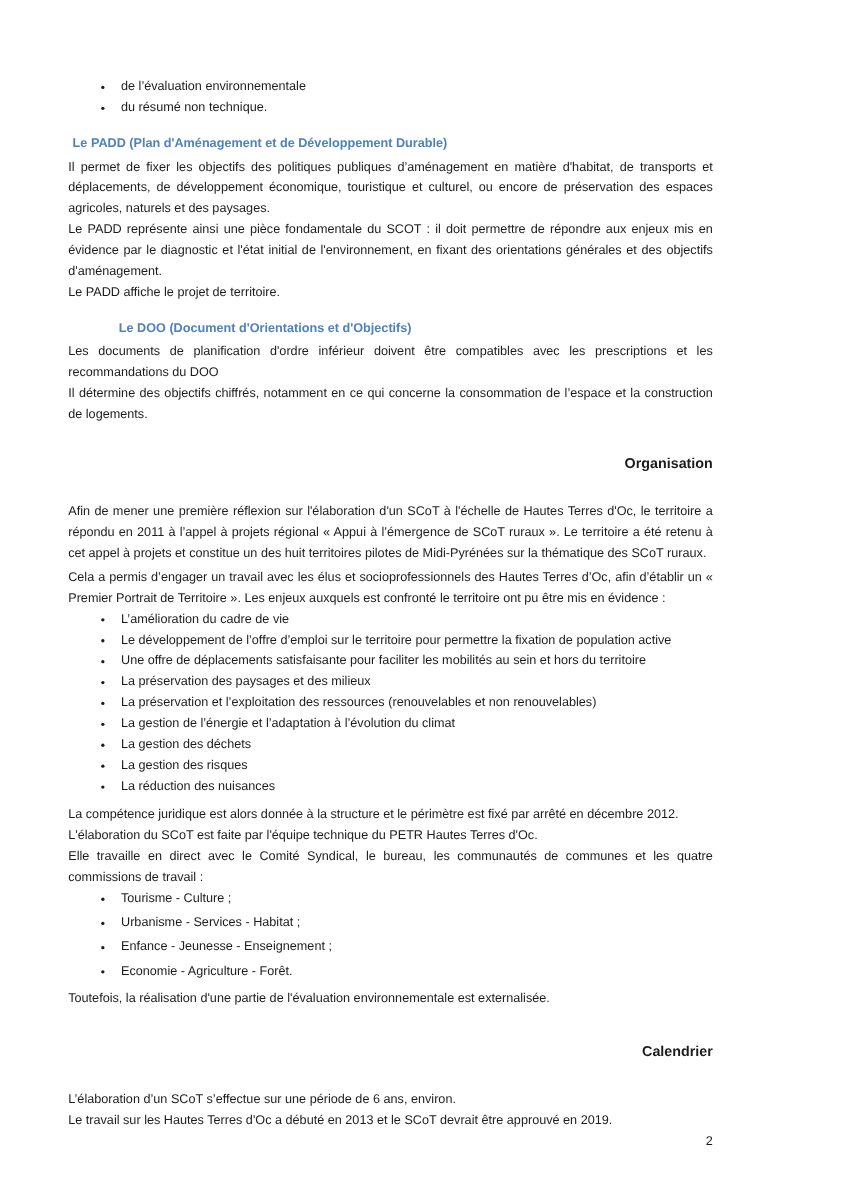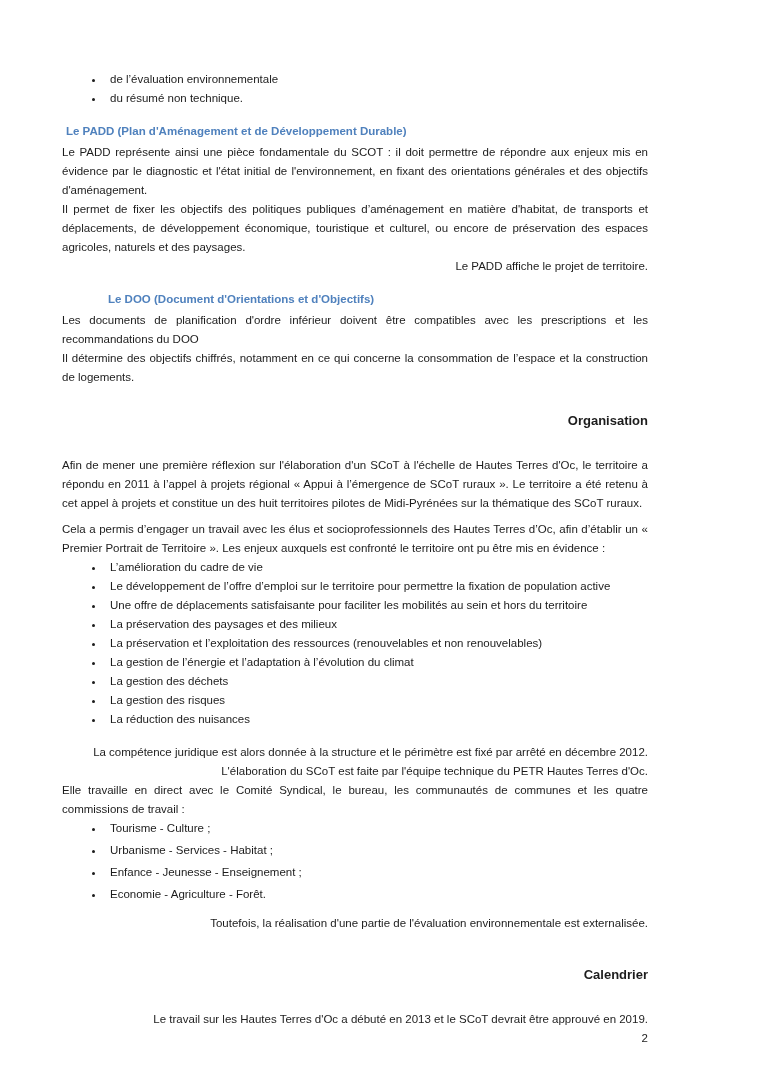--- a/index.html
+++ b/index.html
@@ -15,21 +15,21 @@
     padding: 70px 60px 34px 62px;
     font-family: "Liberation Sans", sans-serif;
     font-size: 11.5px;
     line-height: 19px;
     color: #1c1c1c;
     display: flex;
     flex-direction: column;
     overflow: hidden;
   }
   p { margin: 0; text-align: justify; }
-  p.noj { text-align: right; }
+  p.noj { text-align: left; }
   ul {
     margin: 0;
     padding: 0 0 0 42px;
     list-style: disc outside;
   }
   li { padding-left: 6px; text-align: left; }
   li::marker { font-size: 9px; }
   .blue-heading {
     color: #4f81bd;
     font-weight: bold;
@@ -57,22 +57,22 @@
 <body>
 
 <div class="page">
 
   <ul>
     <li>de l’évaluation environnementale</li>
     <li>du résumé non technique.</li>
   </ul>
 
   <h3 class="blue-heading" style="font-size:11.5px;">Le PADD (Plan d'Aménagement et de Développement Durable)</h3>
+  <p>Il permet de fixer les objectifs des politiques publiques d’aménagement en matière d'habitat, de transports et déplacements, de développement économique, touristique et culturel, ou encore de préservation des espaces agricoles, naturels et des paysages.</p>
   <p>Le PADD représente ainsi une pièce fondamentale du SCOT : il doit permettre de répondre aux enjeux mis en évidence par le diagnostic et l'état initial de l'environnement, en fixant des orientations générales et des objectifs d'aménagement.</p>
-  <p>Il permet de fixer les objectifs des politiques publiques d’aménagement en matière d'habitat, de transports et déplacements, de développement économique, touristique et culturel, ou encore de préservation des espaces agricoles, naturels et des paysages.</p>
   <p class="noj">Le PADD affiche le projet de territoire.</p>
 
   <h3 class="blue-heading" style="font-size:11.5px;margin-left:46px;">Le DOO (Document d'Orientations et d'Objectifs)</h3>
   <p>Les documents de planification d'ordre inférieur doivent être compatibles avec les prescriptions et les recommandations du DOO</p>
   <p>Il détermine des objectifs chiffrés, notamment en ce qui concerne la consommation de l’espace et la construction de logements.</p>
 
   <h2 class="section-heading">Organisation</h2>
 
   <p>Afin de mener une première réflexion sur l'élaboration d'un SCoT à l'échelle de Hautes Terres d'Oc, le territoire a répondu en 2011 à l’appel à projets régional « Appui à l’émergence de SCoT ruraux ». Le territoire a été retenu à cet appel à projets et constitue un des huit territoires pilotes de Midi-Pyrénées sur la thématique des SCoT ruraux.</p>
   <div class="gap-s"></div>
@@ -103,19 +103,20 @@
     <li>Enfance - Jeunesse - Enseignement ;</li>
     <li>Economie - Agriculture - Forêt.</li>
   </ul>
 
   <div class="gap-m"></div>
   <p class="noj">Toutefois, la réalisation d'une partie de l'évaluation environnementale est externalisée.</p>
   <div class="gap-m"></div>
 
   <h2 class="section-heading">Calendrier</h2>
 
+  <p class="noj">L’élaboration d’un SCoT s’effectue sur une période de 6 ans, environ.</p>
   <p class="noj">Le travail sur les Hautes Terres d'Oc a débuté en 2013 et le SCoT devrait être approuvé en 2019.</p>
 
   <div class="spacer"></div>
 
   <div class="page-number">2</div>
 
 </div>
 
 </body></html>

